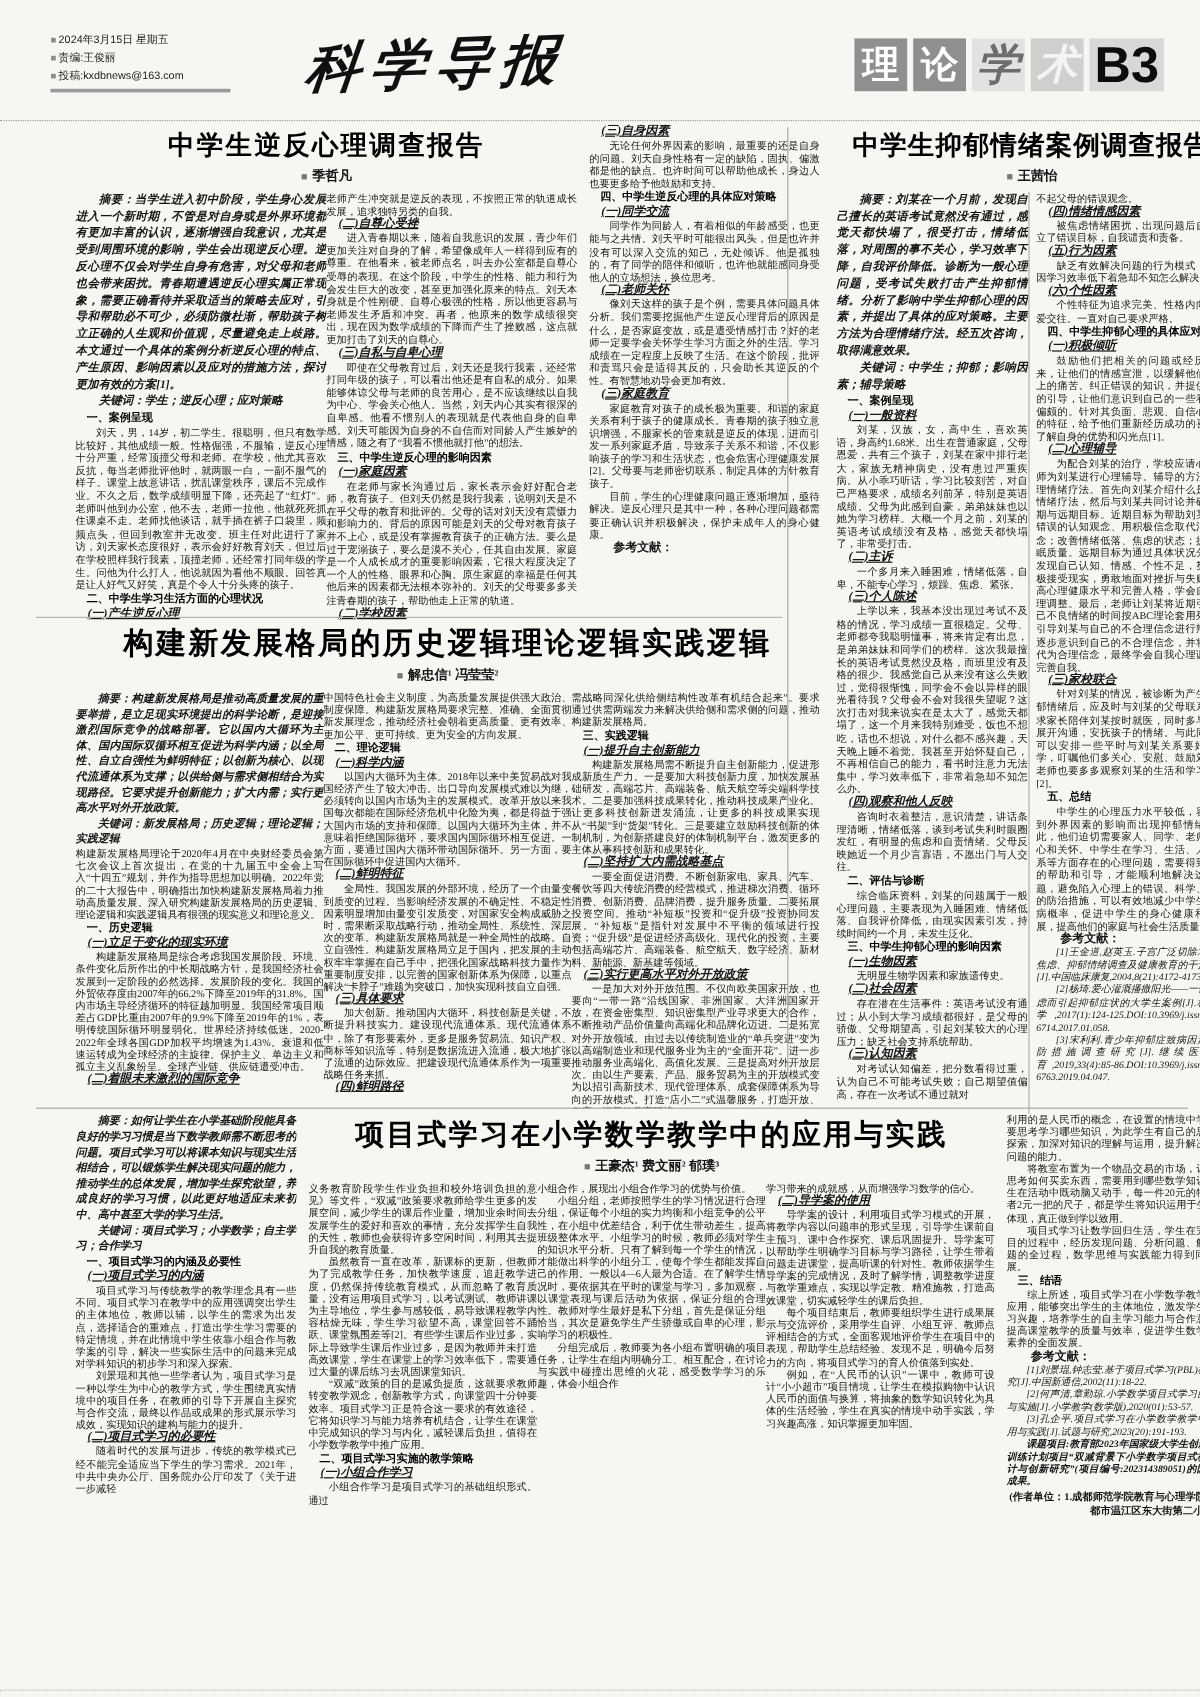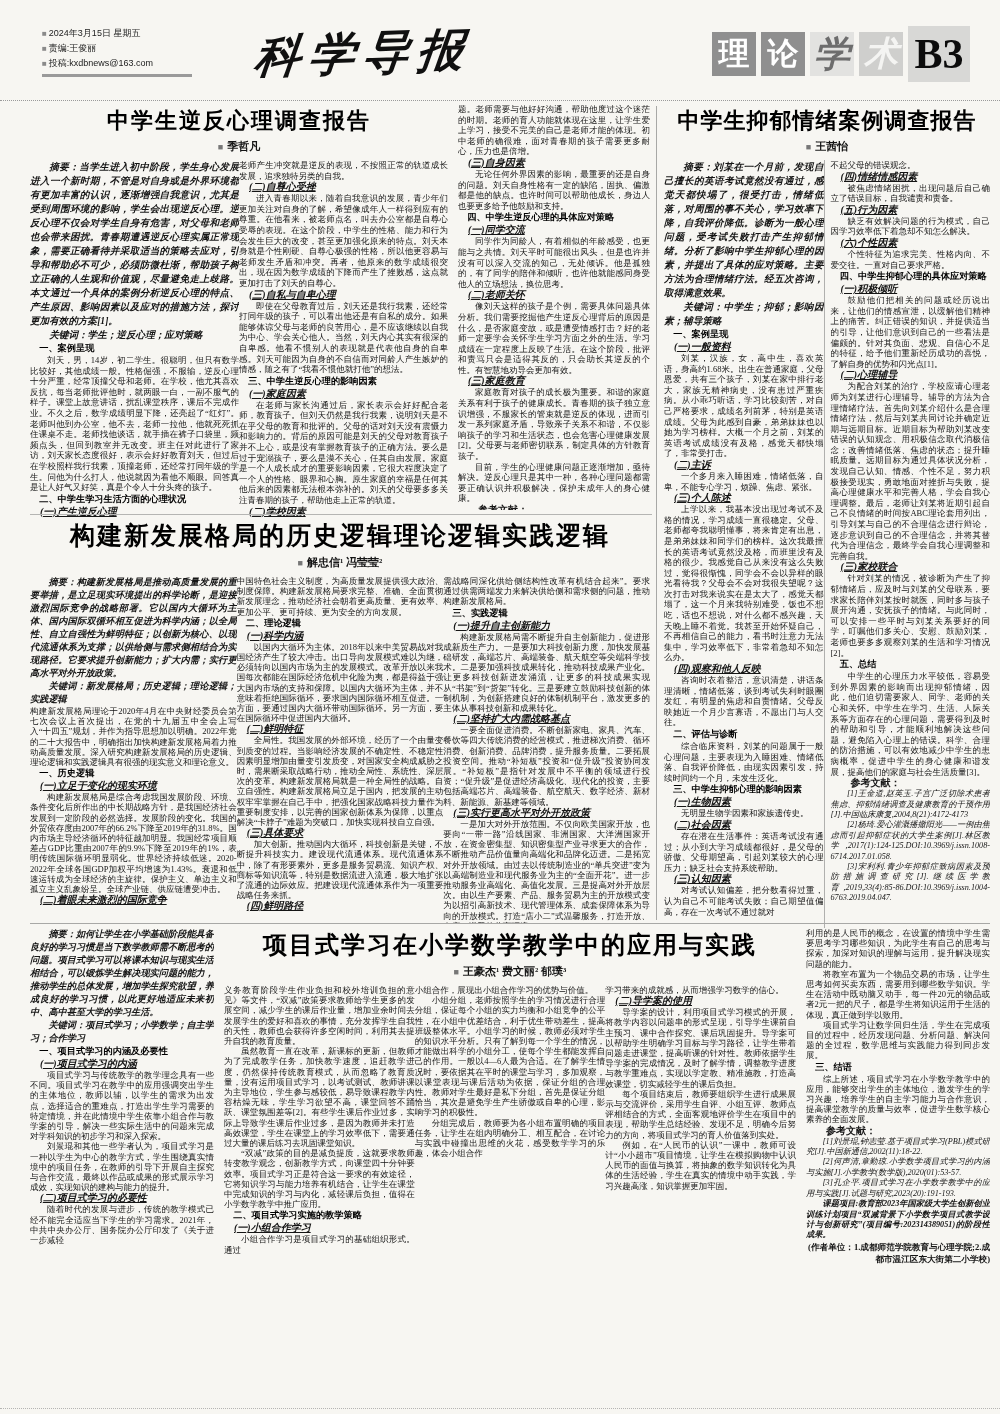--- a/index.html
+++ b/index.html
@@ -23,25 +23,25 @@
     font-size:46px;font-weight:bold;font-style:italic;
     letter-spacing:8px;color:#101010;
     transform:skewX(-8deg) rotate(-2deg);
     font-family:"Liberation Serif","DejaVu Serif",serif;
   }
   .section-flag{position:absolute;right:0;top:2px;height:60px;display:flex;align-items:center;gap:5px;}
   .flag-box{width:44px;height:44px;display:flex;align-items:center;justify-content:center;font-weight:bold;}
   .fb-dark{background:#8f8f8f;color:#ffffff;font-size:31px;font-family:"Liberation Sans","DejaVu Sans",sans-serif;}
   .fb-art{background:#e2e2e0;color:#6d6d6d;font-size:36px;font-style:italic;font-family:"Liberation Serif","DejaVu Serif",serif;}
   .fb-art2{background:#cfcfcd;color:#f4f4f2;font-size:34px;font-style:italic;font-family:"Liberation Serif","DejaVu Serif",serif;}
-  .fb-page{background:#d8d8d6;color:#0c0c0c;width:62px;height:56px;font-size:42px;font-family:Liberation Serif, serif;}
+  .fb-page{background:#d8d8d6;color:#0c0c0c;width:62px;height:44px;font-size:42px;font-family:Liberation Sans, sans-serif;}
   .mh-rule{position:absolute;left:0px;top:100px;width:1000px;border-top:1px dotted #9a9a9a;}
 
   
-  .art{position:absolute;}
+  .art{position:absolute;margin-left:33px;}
   .headline{
     text-align:center;font-weight:bold;color:#000;
     font-family:"Liberation Sans","DejaVu Sans",sans-serif;
     letter-spacing:2px;white-space:nowrap;
   }
   .byline{text-align:center;font-size:11px;font-weight:bold;margin:3px 0 6px 0;}
   .byline .mk{color:#777;font-size:9px;margin-right:4px;}
   .cols{display:flex;}
   .col{flex:1;overflow:hidden;text-align:justify;}
 
@@ -135,21 +135,20 @@
           <div class="seg seg-p">即使在父母教育过后，刘天还是我行我素，还经常打同年级的孩子，可以看出他还是有自私的成分。如果能够体谅父母与老师的良苦用心，是不应该继续以自我为中心、学会关心他人。当然，刘天内心其实有很深的自卑感。他看不惯别人的表现就是代表他自身的自卑感。刘天可能因为自身的不自信而对同龄人产生嫉妒的情感，随之有了“我看不惯他就打他”的想法。</div>
           <div class="seg seg-h1">三、中学生逆反心理的影响因素</div>
           <div class="seg seg-h2">(一)家庭因素</div>
           <div class="seg seg-p">在老师与家长沟通过后，家长表示会好好配合老师，教育孩子。但刘天仍然是我行我素，说明刘天是不在乎父母的教育和批评的。父母的话对刘天没有震慑力和影响力的。背后的原因可能是刘天的父母对教育孩子并不上心，或是没有掌握教育孩子的正确方法。要么是过于宠溺孩子，要么是漠不关心，任其自由发展。家庭是一个人成长成才的重要影响因素，它很大程度决定了一个人的性格、眼界和心胸。原生家庭的幸福是任何其他后来的因素都无法根本弥补的。刘天的父母要多多关注青春期的孩子，帮助他走上正常的轨道。</div>
           <div class="seg seg-h2">(二)学校因素</div>
           <div class="seg seg-p">老师的角色也是极为重要的。刘天的老师虽然很关心他，但始终没有正确分析到位刘天的内部问</div>
         </div>
     </div>
   </div>
   <div class="col col3">
-      <div class="seg seg-pc">题。老师需要与他好好沟通，帮助他度过这个迷茫的时期。老师的育人功能就体现在这里，让学生爱上学习，接受不完美的自己是老师才能的体现。初中老师的确很难，面对青春期的孩子需要更多耐心，压力也是倍增。</div>
       <div class="seg seg-h2">(三)自身因素</div>
       <div class="seg seg-p">无论任何外界因素的影响，最重要的还是自身的问题。刘天自身性格有一定的缺陷，固执、偏激都是他的缺点。也许时间可以帮助他成长，身边人也要更多给予他鼓励和支持。</div>
       <div class="seg seg-h1">四、中学生逆反心理的具体应对策略</div>
       <div class="seg seg-h2">(一)同学交流</div>
       <div class="seg seg-p">同学作为同龄人，有着相似的年龄感受，也更能与之共情。刘天平时可能很出风头，但是也许并没有可以深入交流的知己，无处倾诉。他是孤独的，有了同学的陪伴和倾听，也许他就能感同身受他人的立场想法，换位思考。</div>
       <div class="seg seg-h2">(二)老师关怀</div>
       <div class="seg seg-p">像刘天这样的孩子是个例，需要具体问题具体分析。我们需要挖掘他产生逆反心理背后的原因是什么，是否家庭变故，或是遭受情感打击？好的老师一定要学会关怀学生学习方面之外的生活。学习成绩在一定程度上反映了生活。在这个阶段，批评和责骂只会是适得其反的，只会助长其逆反的个性。有智慧地劝导会更加有效。</div>
       <div class="seg seg-h2">(三)家庭教育</div>
       <div class="seg seg-p">家庭教育对孩子的成长极为重要。和谐的家庭关系有利于孩子的健康成长。青春期的孩子独立意识增强，不服家长的管束就是逆反的体现，进而引发一系列家庭矛盾，导致亲子关系不和谐，不仅影响孩子的学习和生活状态，也会危害心理健康发展[2]。父母要与老师密切联系，制定具体的方针教育孩子。</div>
       <div class="seg seg-p">目前，学生的心理健康问题正逐渐增加，亟待解决。逆反心理只是其中一种，各种心理问题都需要正确认识并积极解决，保护未成年人的身心健康。</div>

